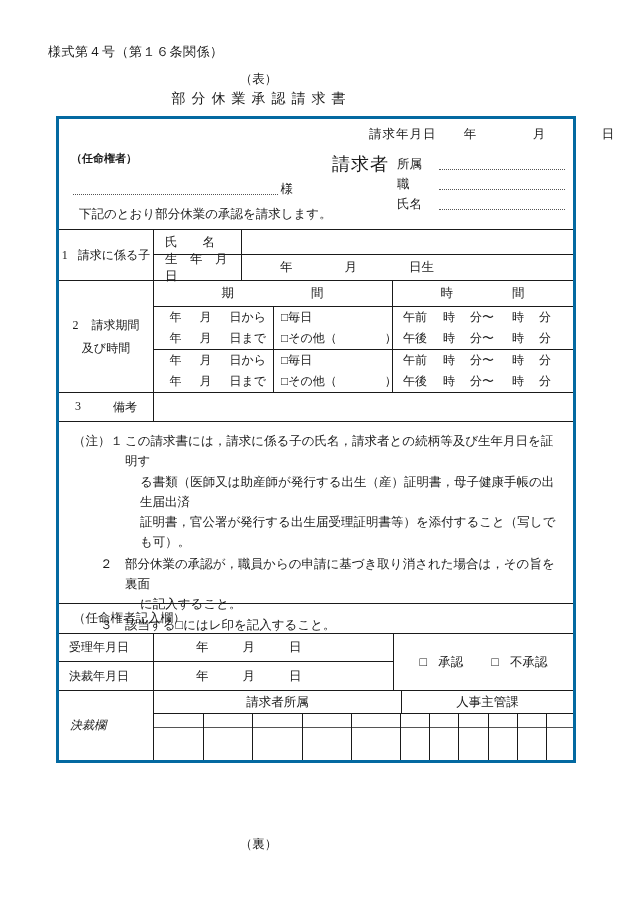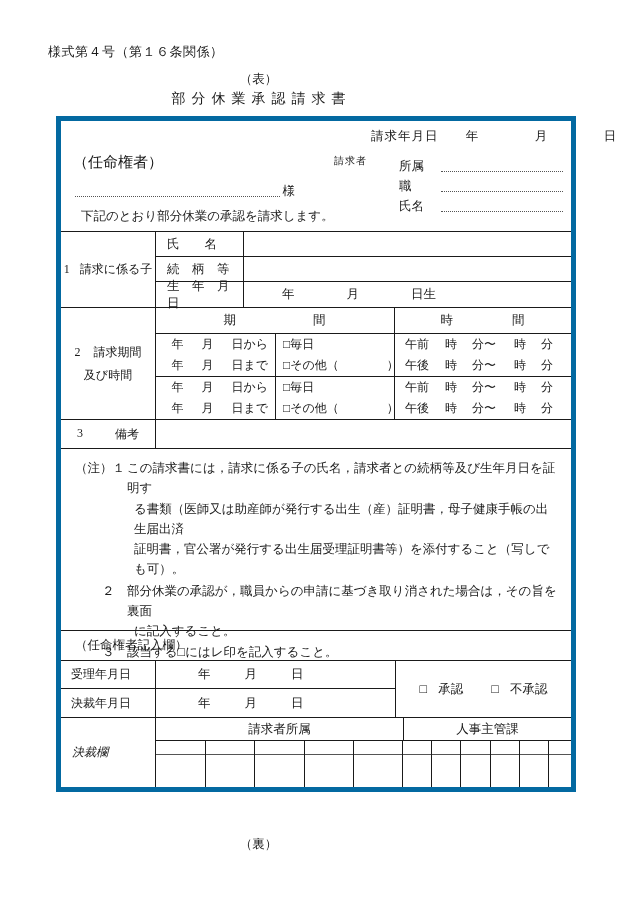--- a/index.html
+++ b/index.html
@@ -56,21 +56,21 @@
     text-align: center;
     font-size: 12.5px;
   }
 
   
   .frame {
     position: absolute;
     left: 56px;
     top: 116px;
     width: 520px;
-    border: 5px solid #0369a1;
+    border: 3px solid #0369a1;
     box-sizing: border-box;
   }
   .row {
     display: flex;
     border-bottom: 1px solid #1a1a1a;
     box-sizing: border-box;
   }
   .row.last { border-bottom: none; }
   .cell {
     box-sizing: border-box;
@@ -90,21 +90,22 @@
     left: 310px;
     font-size: 12.5px;
     white-space: nowrap;
   }
   .req-date .lbl { letter-spacing: 1px; }
   .req-date .ymd { display: inline-block; margin-left: 24px; letter-spacing: 22px; }
   .appointer {
     position: absolute;
     top: 32px;
     left: 12px;
-    font-size: 15px;
+    font-size: 11px;
+    font-weight: bold;
   }
   .to-line {
     position: absolute;
     top: 62px;
     left: 14px;
     width: 220px;
     display: flex;
     align-items: flex-end;
   }
   .dotline {
@@ -114,21 +115,21 @@
   }
   .to-sama {
     font-size: 12.5px;
     margin-left: 3px;
     line-height: 1;
   }
   .requester {
     position: absolute;
     top: 33px;
     left: 273px;
-    font-size: 10px;
+    font-size: 18px;
     letter-spacing: 1px;
   }
   .rq-fields {
     position: absolute;
     top: 31px;
     left: 338px;
     right: 8px;
   }
   .rq-field {
     display: flex;
@@ -281,21 +282,21 @@
     margin-bottom: 1px;
   }
   .note .marker {
     white-space: nowrap;
     flex: 0 0 auto;
   }
   .note .body { flex: 1; }
   .note.n1 .marker { width: 52px; }
   .note.n2 .marker, .note.n3 .marker { width: 52px; padding-left: 27px; box-sizing: border-box; }
   .note .body p { margin: 0; text-indent: 0; }
-  .note .body p.cont { margin-left: 7px; }
+  .note .body p.cont { margin-left: 15px; }
 
   
   .ap-head {
     height: 30px;
     display: flex;
     align-items: center;
     padding-left: 14px;
     font-size: 12.5px;
     box-sizing: border-box;
   }
@@ -416,26 +417,20 @@
 
     <div class="row">
       <div class="b1-left" style="border-bottom:none;">
         <span class="n">1</span>
         <span>請求に係る子</span>
       </div>
       <div class="cell bl" style="flex:1;">
         <div class="row rowline">
           <div class="sub-lbl">
             <span class="two">氏　　名</span>
-          </div>
-          <div class="cell bl val-col"></div>
-        </div>
-        <div class="row rowline">
-          <div class="sub-lbl">
-            <span class="two">続　柄　等</span>
           </div>
           <div class="cell bl val-col"></div>
         </div>
         <div class="row rowline last">
           <div class="sub-lbl">
             <span class="two">生　年　月　日</span>
           </div>
           <div class="cell bl birth-val">
             <span class="y">年</span>
             <span class="m">月</span>

